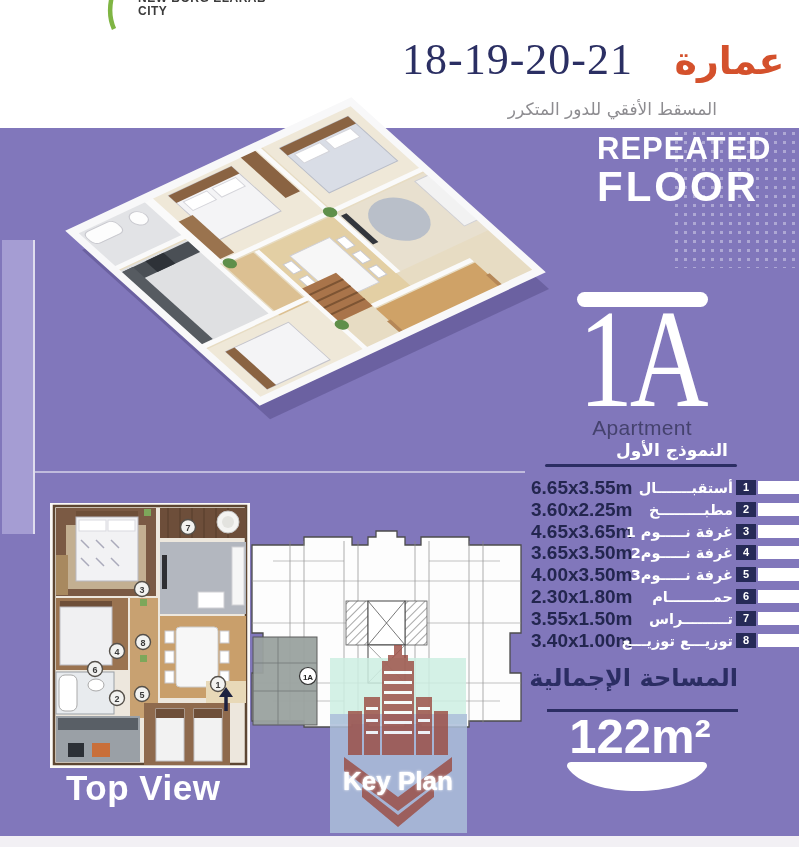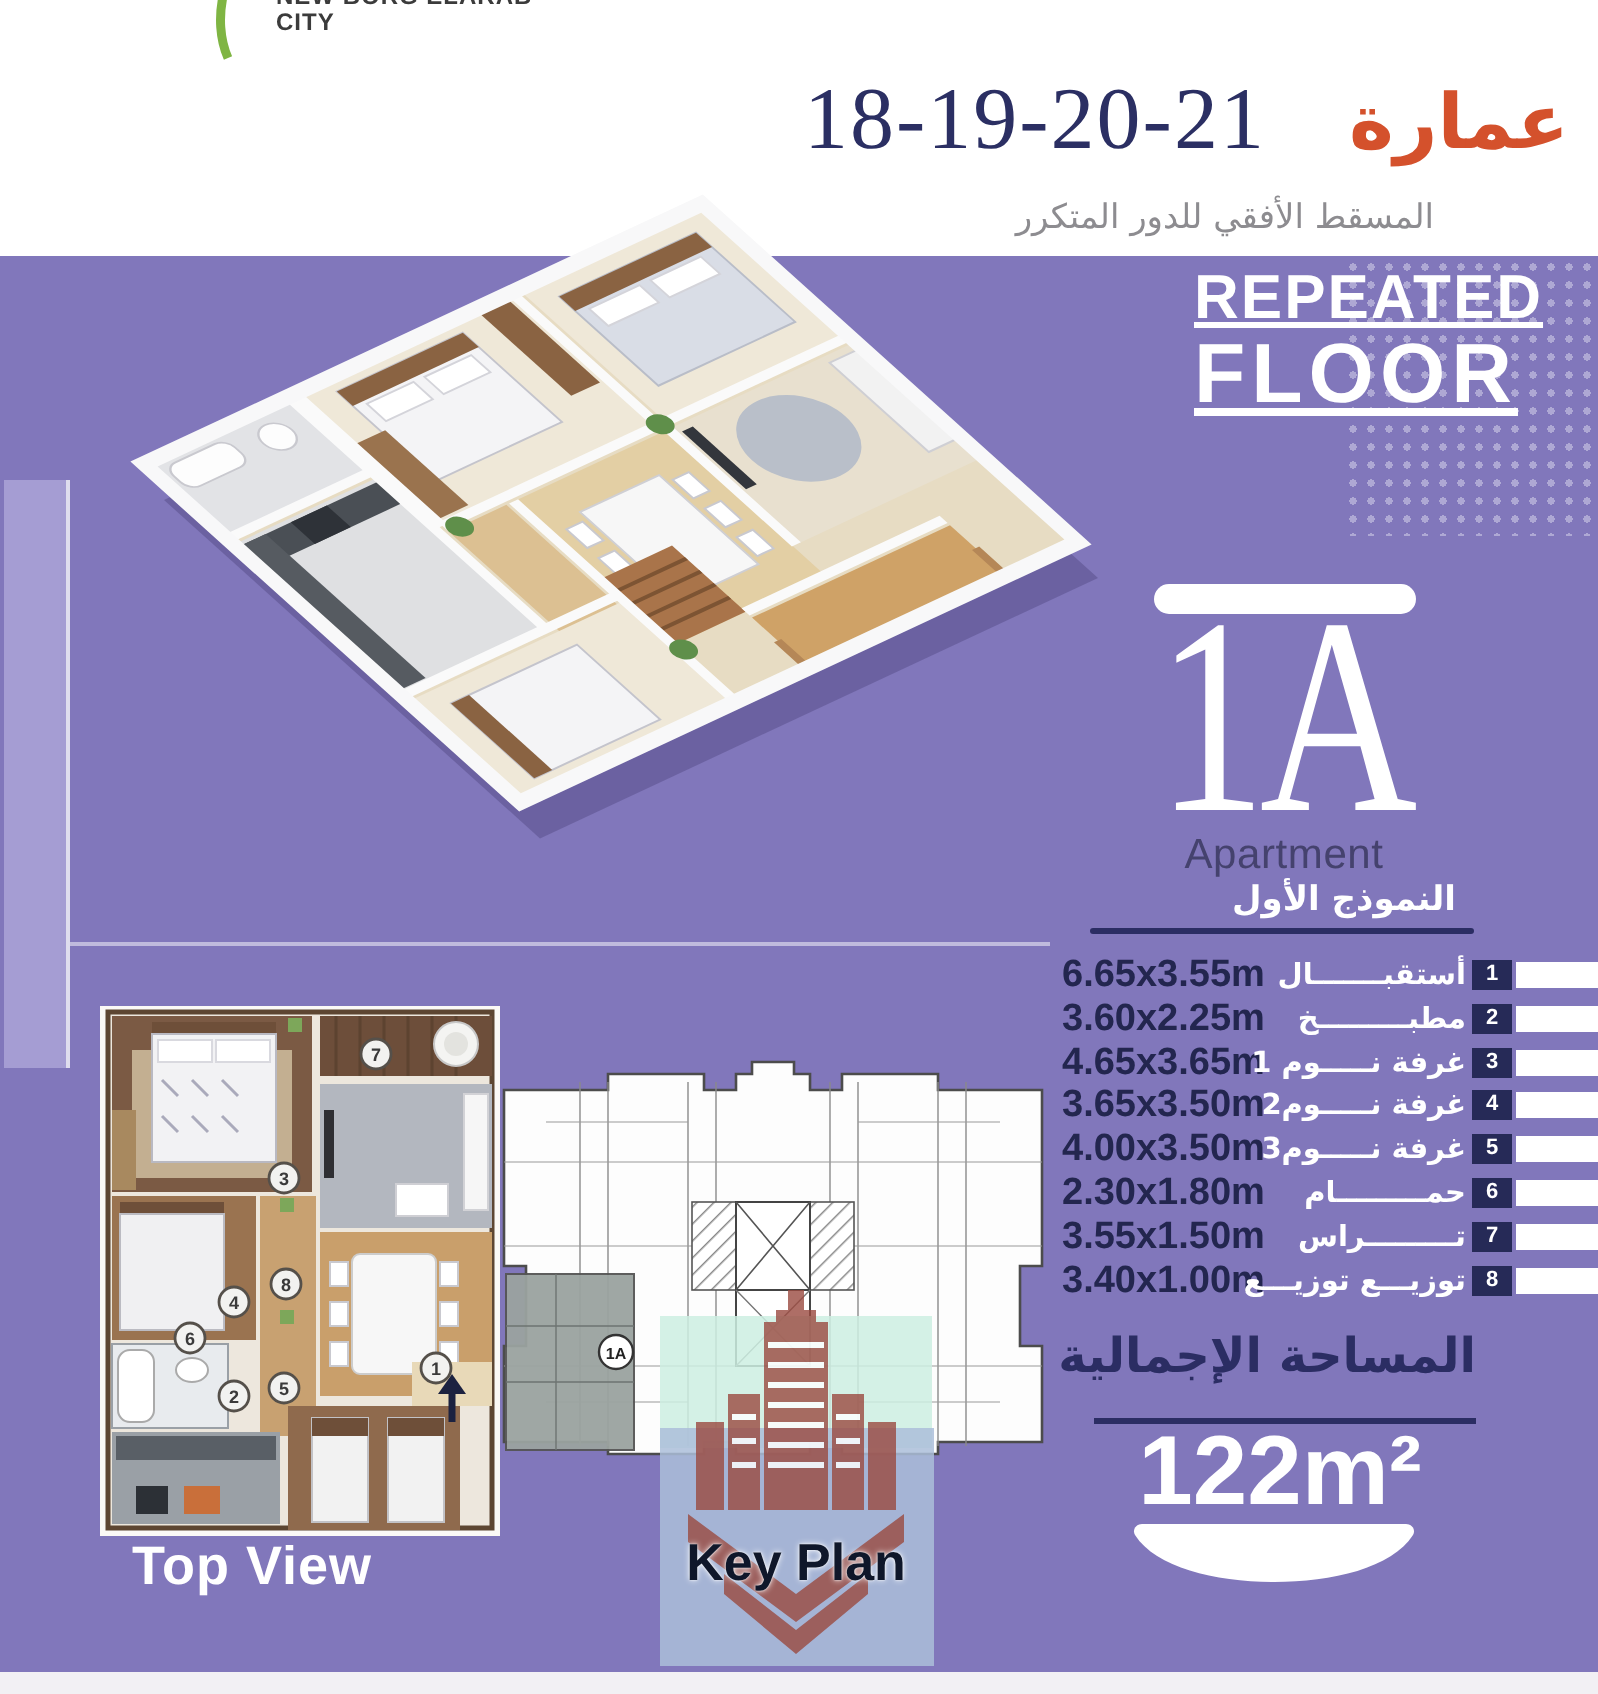--- a/index.html
+++ b/index.html
@@ -11,21 +11,21 @@
   .header-band{left:0;top:0;width:799px;height:128px;background:#ffffff;}
   .brand{left:100px;top:0;height:30px;width:180px;overflow:hidden;}
   .brand-stem{position:absolute;left:0;top:0;}
   .brand-text{position:absolute;left:38px;top:-8px;color:#3b3b3b;font-family:"Liberation Sans",sans-serif;font-weight:bold;font-size:12px;letter-spacing:.5px;line-height:13px;white-space:nowrap;}
   .bld-numbers{left:402px;top:38px;width:250px;font-family:"Liberation Serif",serif;font-size:44px;color:#2b2f63;letter-spacing:1px;line-height:44px;}
   .bld-badge{left:660px;top:33px;width:139px;height:56px;background:#ffffff;border-radius:16px 0 0 16px;text-align:center;}
   .bld-badge span{display:inline-block;margin-top:2px;font-size:38px;font-weight:bold;color:#d4512c;line-height:52px;}
   .subtitle{right:82px;top:99px;font-size:17px;color:#8d8c90;direction:rtl;}
 
   
-  .banner{left:597px;top:133px;color:#ffffff;font-family:"Liberation Sans",sans-serif;font-weight:bold;line-height:1;text-decoration:underline;}
+  .banner{left:597px;top:133px;color:#ffffff;font-family:"Liberation Sans",sans-serif;font-weight:bold;line-height:1;}
   .banner .l1{font-size:31px;letter-spacing:1px;}
   .banner .l2{font-size:42px;letter-spacing:3px;margin-top:2px;}
   .dots{left:672px;top:129px;width:127px;height:139px;
         background-image:radial-gradient(circle,rgba(255,255,255,.36) 1.8px,rgba(255,255,255,0) 1.9px);
         background-size:9px 9px;}
   .apt-bar{left:577px;top:292px;width:131px;height:15px;background:#ffffff;border-radius:8px;}
   .apt-code{left:552px;top:300px;width:180px;text-align:center;color:#ffffff;
             font-family:"Liberation Serif",serif;font-size:140px;line-height:118px;letter-spacing:-4px;
             transform:scaleX(.78);transform-origin:50% 0;}
   .apt-label{left:542px;top:416px;width:200px;text-align:center;color:#45426e;
@@ -46,23 +46,23 @@
   .total-value{left:540px;top:712px;width:200px;text-align:center;color:#ffffff;
                font-family:"Liberation Sans",sans-serif;font-weight:bold;font-size:49px;line-height:48px;}
   .total-curve{left:566px;top:762px;}
 
   
   .left-strip{left:2px;top:240px;width:31px;height:294px;background:#a59dd3;}
   .left-vline{left:33px;top:240px;width:2px;height:294px;background:rgba(255,255,255,.75);}
   .mid-hline{left:35px;top:471px;width:490px;height:1.5px;background:rgba(255,255,255,.5);}
 
   
-  .topview-label{left:66px;top:768px;color:#ffffff;font-family:"Liberation Sans",sans-serif;font-weight:bold;font-size:27px;letter-spacing:.5px;}
+  .topview-label{left:66px;top:768px;color:#ffffff;font-family:"Liberation Sans",sans-serif;font-weight:bold;font-size:35px;letter-spacing:.5px;}
   .keyplan-overlay{left:330px;top:714px;width:137px;height:119px;background:rgba(172,190,217,.85);}
-  .keyplan-label{left:334px;top:766px;width:128px;text-align:center;color:#0f172a;
+  .keyplan-label{left:334px;top:766px;width:128px;text-align:center;color:#ffffff;
                  font-family:"Liberation Sans",sans-serif;font-weight:bold;font-size:26px;
                  text-shadow:0 0 3px rgba(255,255,255,.95),0 0 1px #ffffff;}
   .bottom-strip{left:0;top:836px;width:799px;height:11px;background:#f2f0f4;}
 
   svg text{font-family:"Liberation Sans",sans-serif;}
 </style>
 </head>
 <body>
 
 <div class="page">

